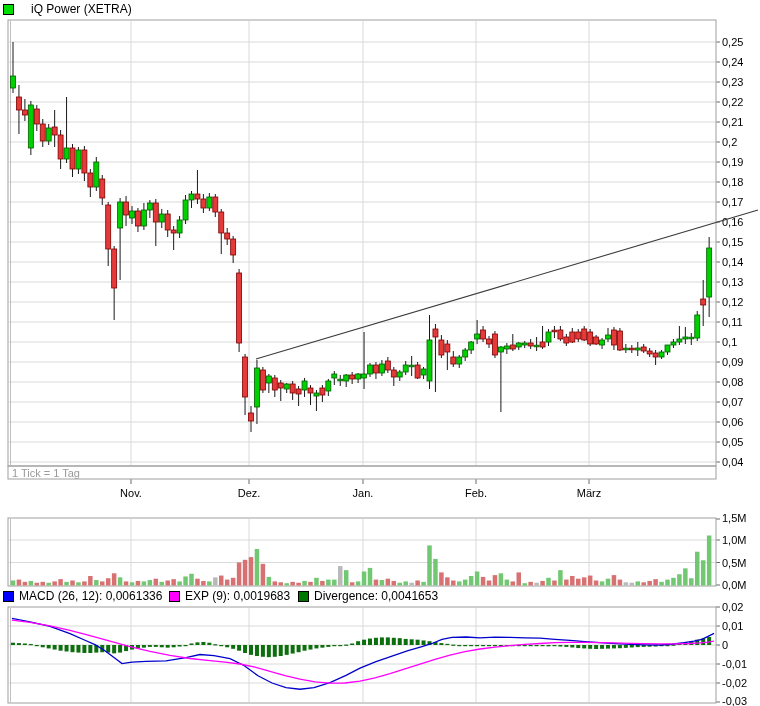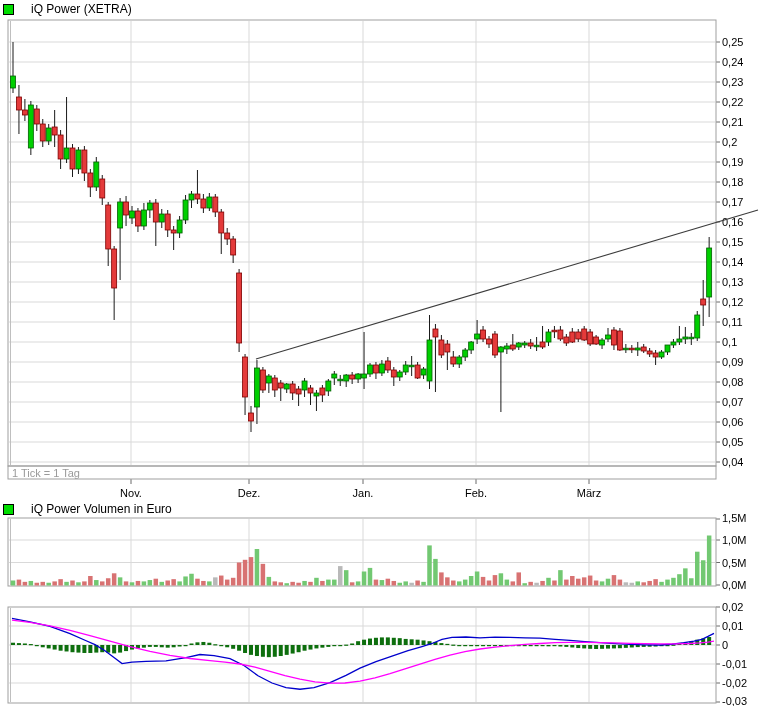--- a/index.html
+++ b/index.html
@@ -20,25 +20,35 @@
 </head>
 <body>
 
 <div id="wrap">
 
   <div class="panel-title" style="left:3px;top:2px;">
     <span class="sq sq-green"></span>
     <span>iQ Power (XETRA)</span>
   </div>
 
-  <div class="panel-title" style="left:3px;top:502px;">
-    <span class="sq sq-green"></span>
-    <span>iQ Power Volumen in Euro</span>
+
+  <div id="macd-legend">
+    <span class="macd-item" style="left:3px;">
+      <span class="sq sq-blue"></span>
+      <span>MACD (26, 12): 0,0061336</span>
+    </span>
+    <span class="macd-item" style="left:169px;">
+      <span class="sq sq-magenta"></span>
+      <span>EXP (9): 0,0019683</span>
+    </span>
+    <span class="macd-item" style="left:298px;">
+      <span class="sq sq-darkgreen"></span>
+      <span>Divergence: 0,0041653</span>
+    </span>
   </div>
-
 
   <div id="tick-note">1 Tick = 1 Tag</div>
 
   <svg id="chart-canvas" width="760" height="706">
       <line x1="9" y1="42" x2="715" y2="42" stroke="#d9d9d9"></line>
       <line x1="716" y1="42" x2="720" y2="42" stroke="#6b6b6b"></line>
       <text x="722" y="46" text-anchor="start" font-size="11" fill="#000">0,25</text>
       <line x1="9" y1="62.000000000000014" x2="715" y2="62.000000000000014" stroke="#d9d9d9"></line>
       <line x1="716" y1="62.000000000000014" x2="720" y2="62.000000000000014" stroke="#6b6b6b"></line>
       <text x="722" y="66.00000000000001" text-anchor="start" font-size="11" fill="#000">0,24</text>

